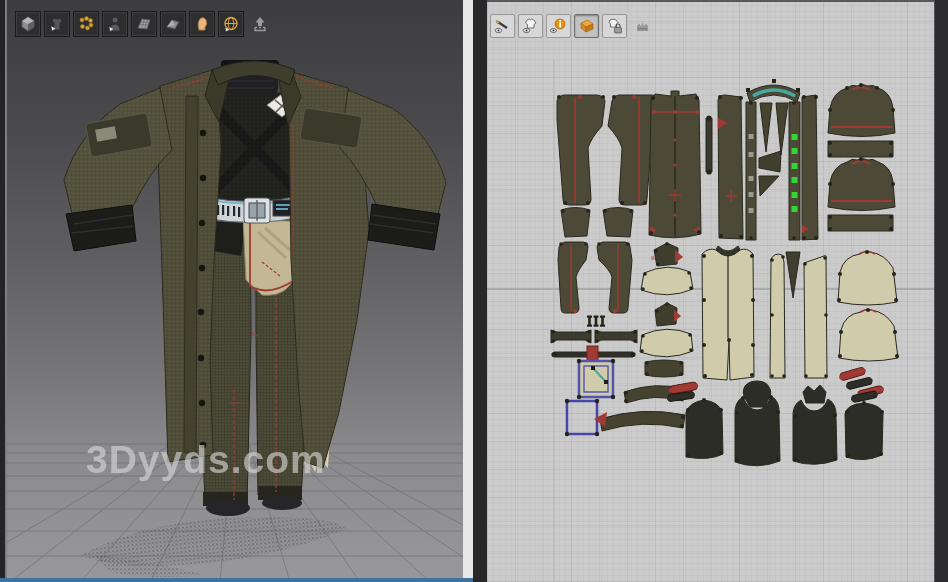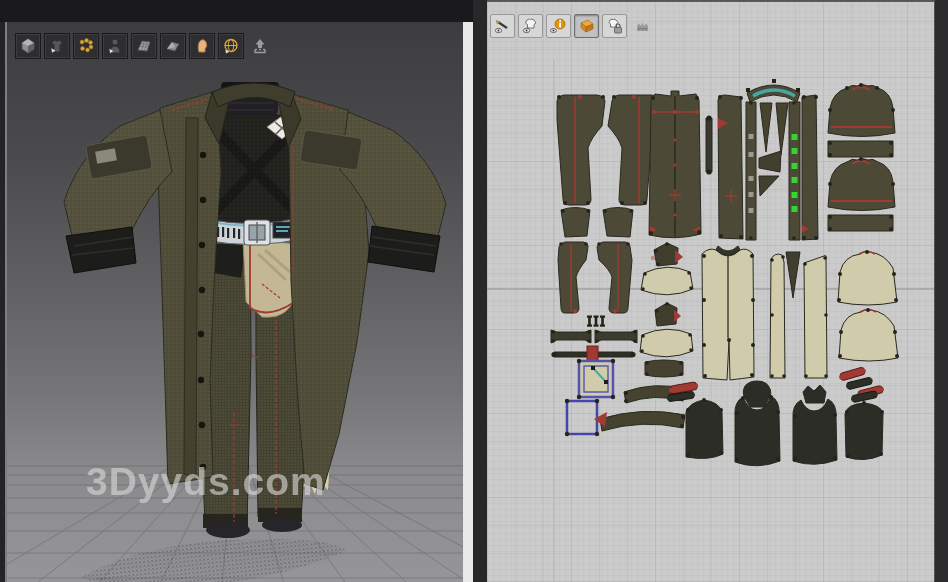--- a/index.html
+++ b/index.html
@@ -1,19 +1,19 @@
 <!DOCTYPE html>
 <html style="--viewport_top: #3d3d40; --viewport_floor: #98989a; --chrome_dark: #242426; --divider_light: #e8e8e8; --panel_grid_bg: #cbcbcb; --bottom_line: #40719f; --watermark: #d9d9d9; --olive: #4c4a36; --olive_dark: #3e3d2d; --beige: #d0ccab; --dark_piece: #2d2d27; --seam_red: #a03a32; --green_marker: #35d435; --purple_frame: #5353ae; --blue_square: #4646aa; --teal: #46a8a0; --coat: #4f4d38; --coat_dark: #3c3b2c; --pants: #43412f; --inner_top: #1e1e1b; --belt: #cdd5d9; --sash: #c3b893; --lining: #b5ac89; --icon_yellow: #e0a83a; --icon_orange: #e8920a; --icon_skin: #e9b57f;"><head>
 <meta charset="utf-8">
 <style>
   html,body{margin:0;padding:0;background:#1a1a1c;}
   #app{position:relative;width:948px;height:582px;overflow:hidden;background:#1a1a1c;
        font-family:"Liberation Sans",sans-serif;}
   
-  #left-panel{position:absolute;left:0;top:0;width:474px;height:456px;margin-top:22px;}
+  #left-panel{position:absolute;left:0;top:0;width:474px;height:456px;}
   #viewport3d{position:absolute;left:7px;top:0;width:456px;height:582px;
     background:linear-gradient(180deg,var(--viewport_top) 0%,#4a4a4d 22%,#606063 45%,
       #767679 64%,#8b8b8e 78%,var(--viewport_floor) 100%);}
   #left-edge{position:absolute;left:0;top:0;width:7px;height:582px;background:var(--chrome_dark);
     border-right:2px solid #7e7e80;box-sizing:border-box;}
   #left-gap{position:absolute;left:463px;top:0;width:11px;height:582px;background:var(--divider_light);}
   #divider{position:absolute;left:473px;top:0;width:14px;height:582px;background:#28282a;}
   #right-panel{position:absolute;left:487px;top:0;width:447px;height:582px;
     background-color:var(--panel_grid_bg);
     background-image:

